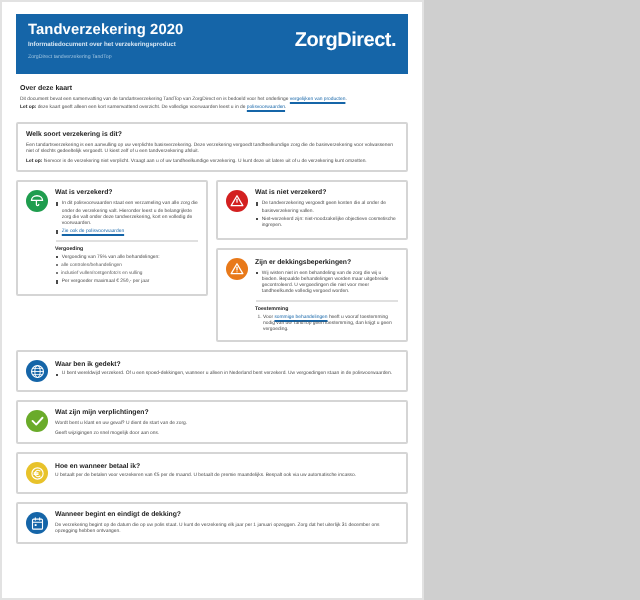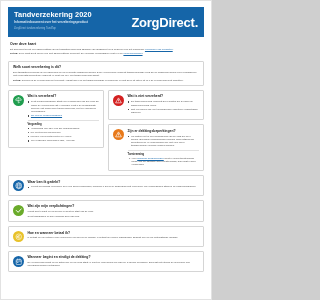--- a/index.html
+++ b/index.html
@@ -51,21 +51,21 @@
   }
   .hdr-sub2 {
     color: #9fc4e0;
     font-size: 2.6px;
     line-height: 3.6px;
     margin-top: 2px;
     white-space: nowrap;
   }
   .hdr-logo {
     color: #ffffff;
-    font-size: 13px;
+    font-size: 10px;
     font-weight: bold;
     letter-spacing: -0.25px;
     white-space: nowrap;
     margin-top: 4px;
   }
 
   
   .intro { padding: 5px 2px 2px 2px; }
   .intro-h {
     font-size: 3.5px;

